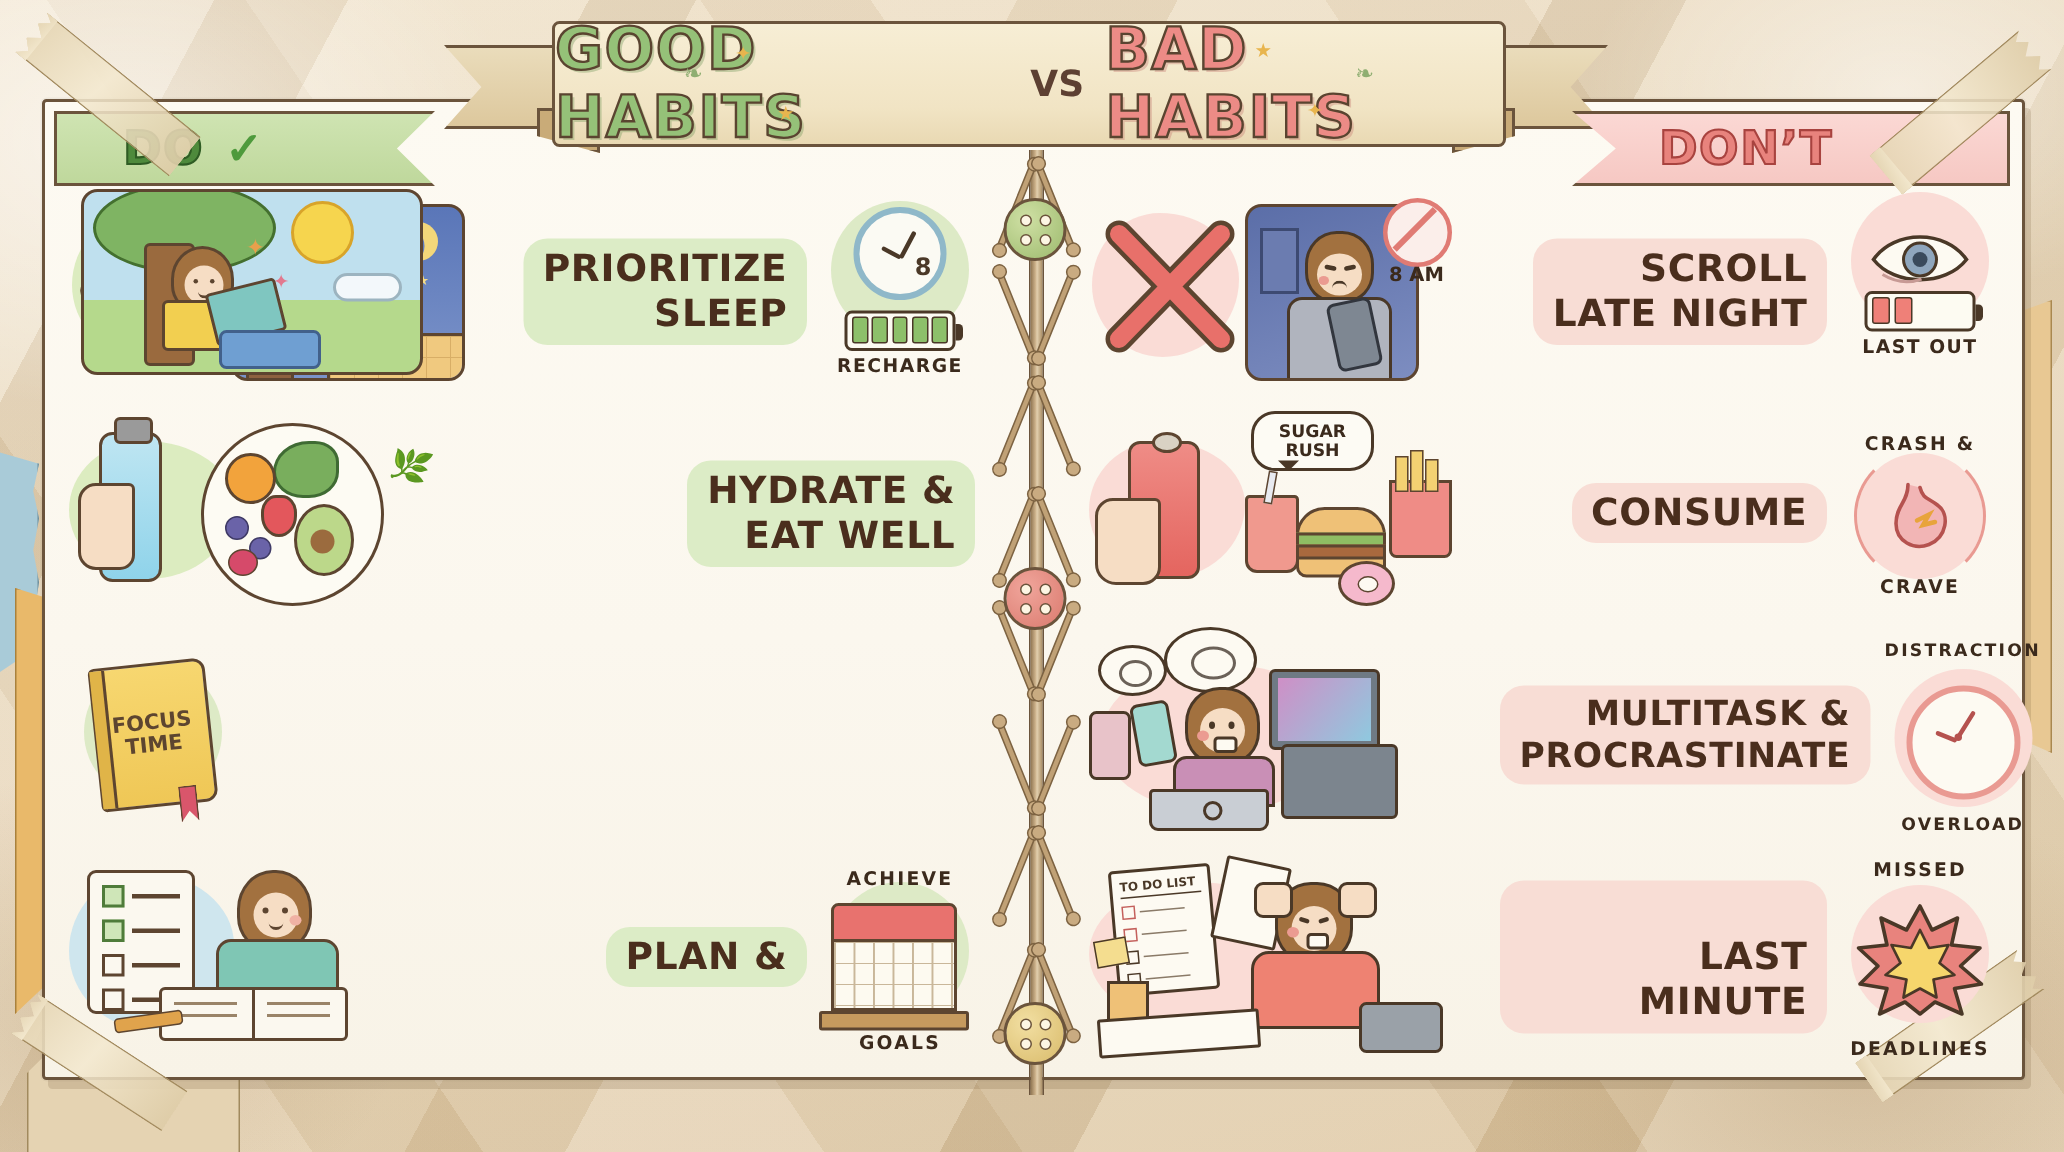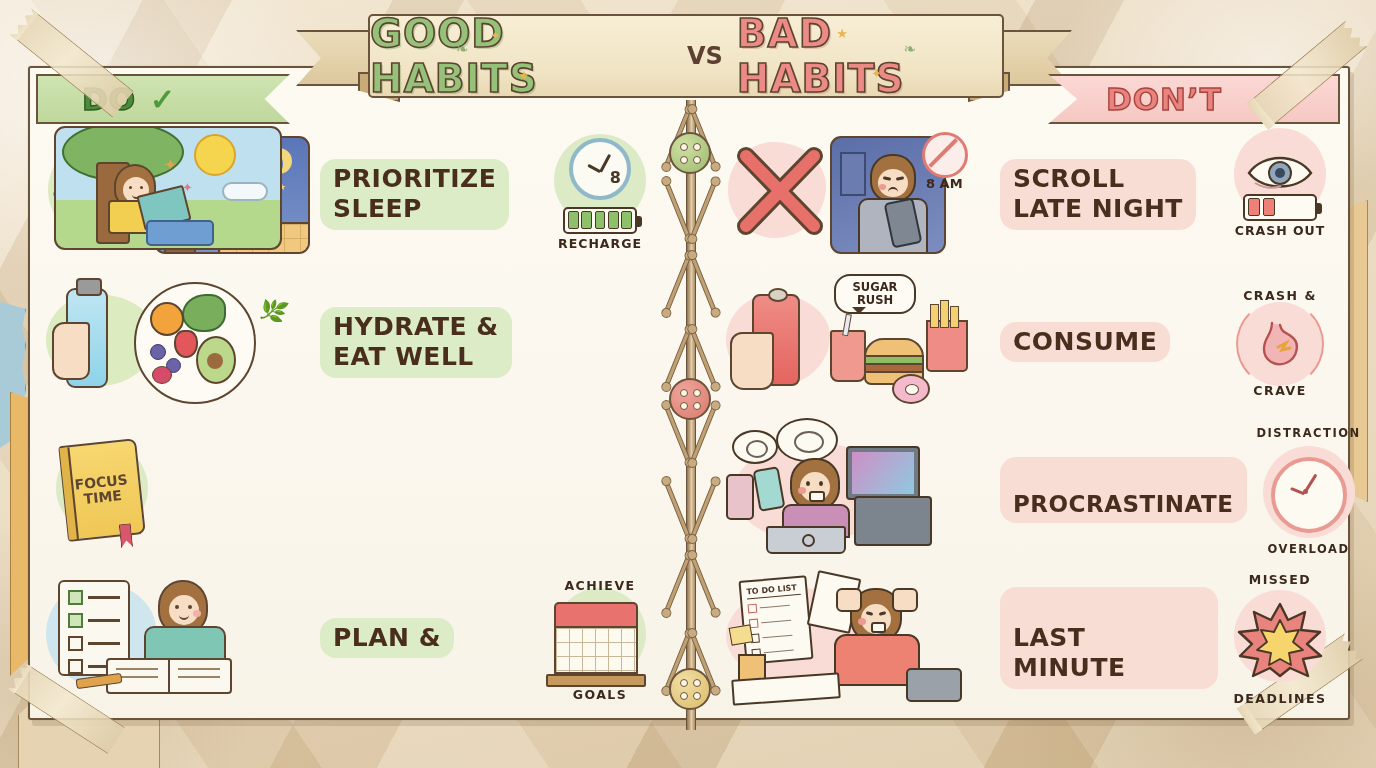--- a/index.html
+++ b/index.html
@@ -114,21 +114,21 @@
   #btn-green{background:radial-gradient(circle at 35% 32%,#cfe0a4,#9dba6e);top:32px;left:-3px;}
   #btn-red{background:radial-gradient(circle at 35% 32%,#f0a59b,#da7a6e);top:278px;left:-3px;}
   #btn-yellow{background:radial-gradient(circle at 35% 32%,#f2dfa2,#d9bb6b);top:568px;left:-3px;}
 
   
   .side{position:absolute;top:120px;width:610px;}
   #side-good{left:46px;}
   #side-bad{left:726px;}
   .row{display:flex;align-items:center;height:148px;}
   .art{width:268px;height:132px;position:relative;flex:0 0 auto;}
-  .label{flex:1;text-align:left;padding:0 6px;}
+  .label{flex:1;text-align:right;padding:0 6px;}
   .label span{
     display:inline-block;font-size:25px;font-weight:bold;line-height:1.22;
     color:#4a2e1d;font-family:"DejaVu Sans", sans-serif;letter-spacing:.5px;
     padding:5px 13px;border-radius:16px;
   }
   #side-good .label span{background:#dcecc6;}
   #side-bad .label span{background:#f8ddd5;}
   .badge{width:112px;flex:0 0 auto;display:flex;flex-direction:column;align-items:center;
     justify-content:center;gap:3px;position:relative;height:132px;}
   .badge-cap{font-size:12.5px;font-weight:bold;color:#3b2a1c;letter-spacing:1px;
@@ -455,21 +455,21 @@
           <path d="M12 32 C22 38 30 38 38 35" stroke="#c79a95" stroke-width="2" fill="none"></path>
         </svg>
       </div>
       <div class="battery" style="z-index:2;">
         <span class="cell r"></span>
           <span class="cell r"></span>
           <span class="cell e"></span>
           <span class="cell e"></span>
           <span class="cell e"></span>
       </div>
-      <div class="badge-cap" style="z-index:2;">CRASH OUT</div>
+      <div class="badge-cap" style="z-index:2;">LAST OUT</div>
     </div>
   </div>
 
   <div class="row">
     <div class="art">
       <div class="art-blob" style="left:0;top:18px;width:104px;height:92px;background:#fadcd6;"></div>
       <div style="position:absolute;left:26px;top:18px;width:44px;height:88px;background:linear-gradient(180deg,#ef8c86,#e4655f);border:2.4px solid #5d4530;border-radius:8px;">
         <div style="position:absolute;left:14px;top:-8px;width:16px;height:10px;border:2.2px solid #5d4530;border-radius:50%;background:#d9d2c4;"></div>
       </div>
       <div style="position:absolute;left:4px;top:56px;width:40px;height:54px;background:#f6ddc4;border:2.4px solid #5d4530;border-radius:12px 4px 12px 14px;"></div>
@@ -532,21 +532,21 @@
       <div style="position:absolute;left:56px;top:80px;width:64px;height:30px;background:#c98fb6;border:2.2px solid #4a3827;border-radius:9px 9px 0 0;"></div>
       <div style="position:absolute;left:120px;top:22px;width:70px;height:50px;background:#6f7a84;border:2.4px solid #4a3827;border-radius:4px;">
         <div style="position:absolute;inset:4px;background:linear-gradient(130deg,#cf8fc6,#8fc9df);"></div>
       </div>
       <div style="position:absolute;left:128px;top:72px;width:74px;height:46px;background:#7c858e;border:2.4px solid #4a3827;border-radius:4px;"></div>
       <div style="position:absolute;left:40px;top:102px;width:76px;height:24px;background:#c9ced4;border:2.4px solid #4a3827;border-radius:3px 3px 6px 6px;">
         <div style="position:absolute;left:34px;top:6px;width:9px;height:9px;border-radius:50%;border:2px solid #4a3827;"></div>
       </div>
     </div>
     <div class="label">
-      <span style="font-size:23px;"><br><b>PROCRASTINATE</b></span>
+      <span style="font-size:23px;"><b>MULTITASK &amp;</b><br><b>PROCRASTINATE</b></span>
     </div>
     <div class="badge">
       <div class="badge-blob blob-pink" style="top:22px;"></div>
       <div class="curvetext" style="top:2px;z-index:3;font-size:11.5px;">DISTRACTION</div>
       <div style="position:relative;z-index:2;margin-top:10px;width:68px;height:68px;border-radius:50%;border:4px solid #e99a92;background:#fdfaf2;">
         <div style="position:absolute;left:28px;top:10px;width:3px;height:22px;background:#b5524f;border-radius:2px;transform-origin:bottom center;transform:rotate(32deg);"></div>
         <div style="position:absolute;left:28px;top:18px;width:3px;height:15px;background:#b5524f;border-radius:2px;transform-origin:bottom center;transform:rotate(-68deg);"></div>
         <div style="position:absolute;left:28px;top:28px;width:5px;height:5px;border-radius:50%;background:#b5524f;"></div>
       </div>
       <div class="curvetext" style="bottom:0;z-index:3;font-size:11.5px;">OVERLOAD</div>

